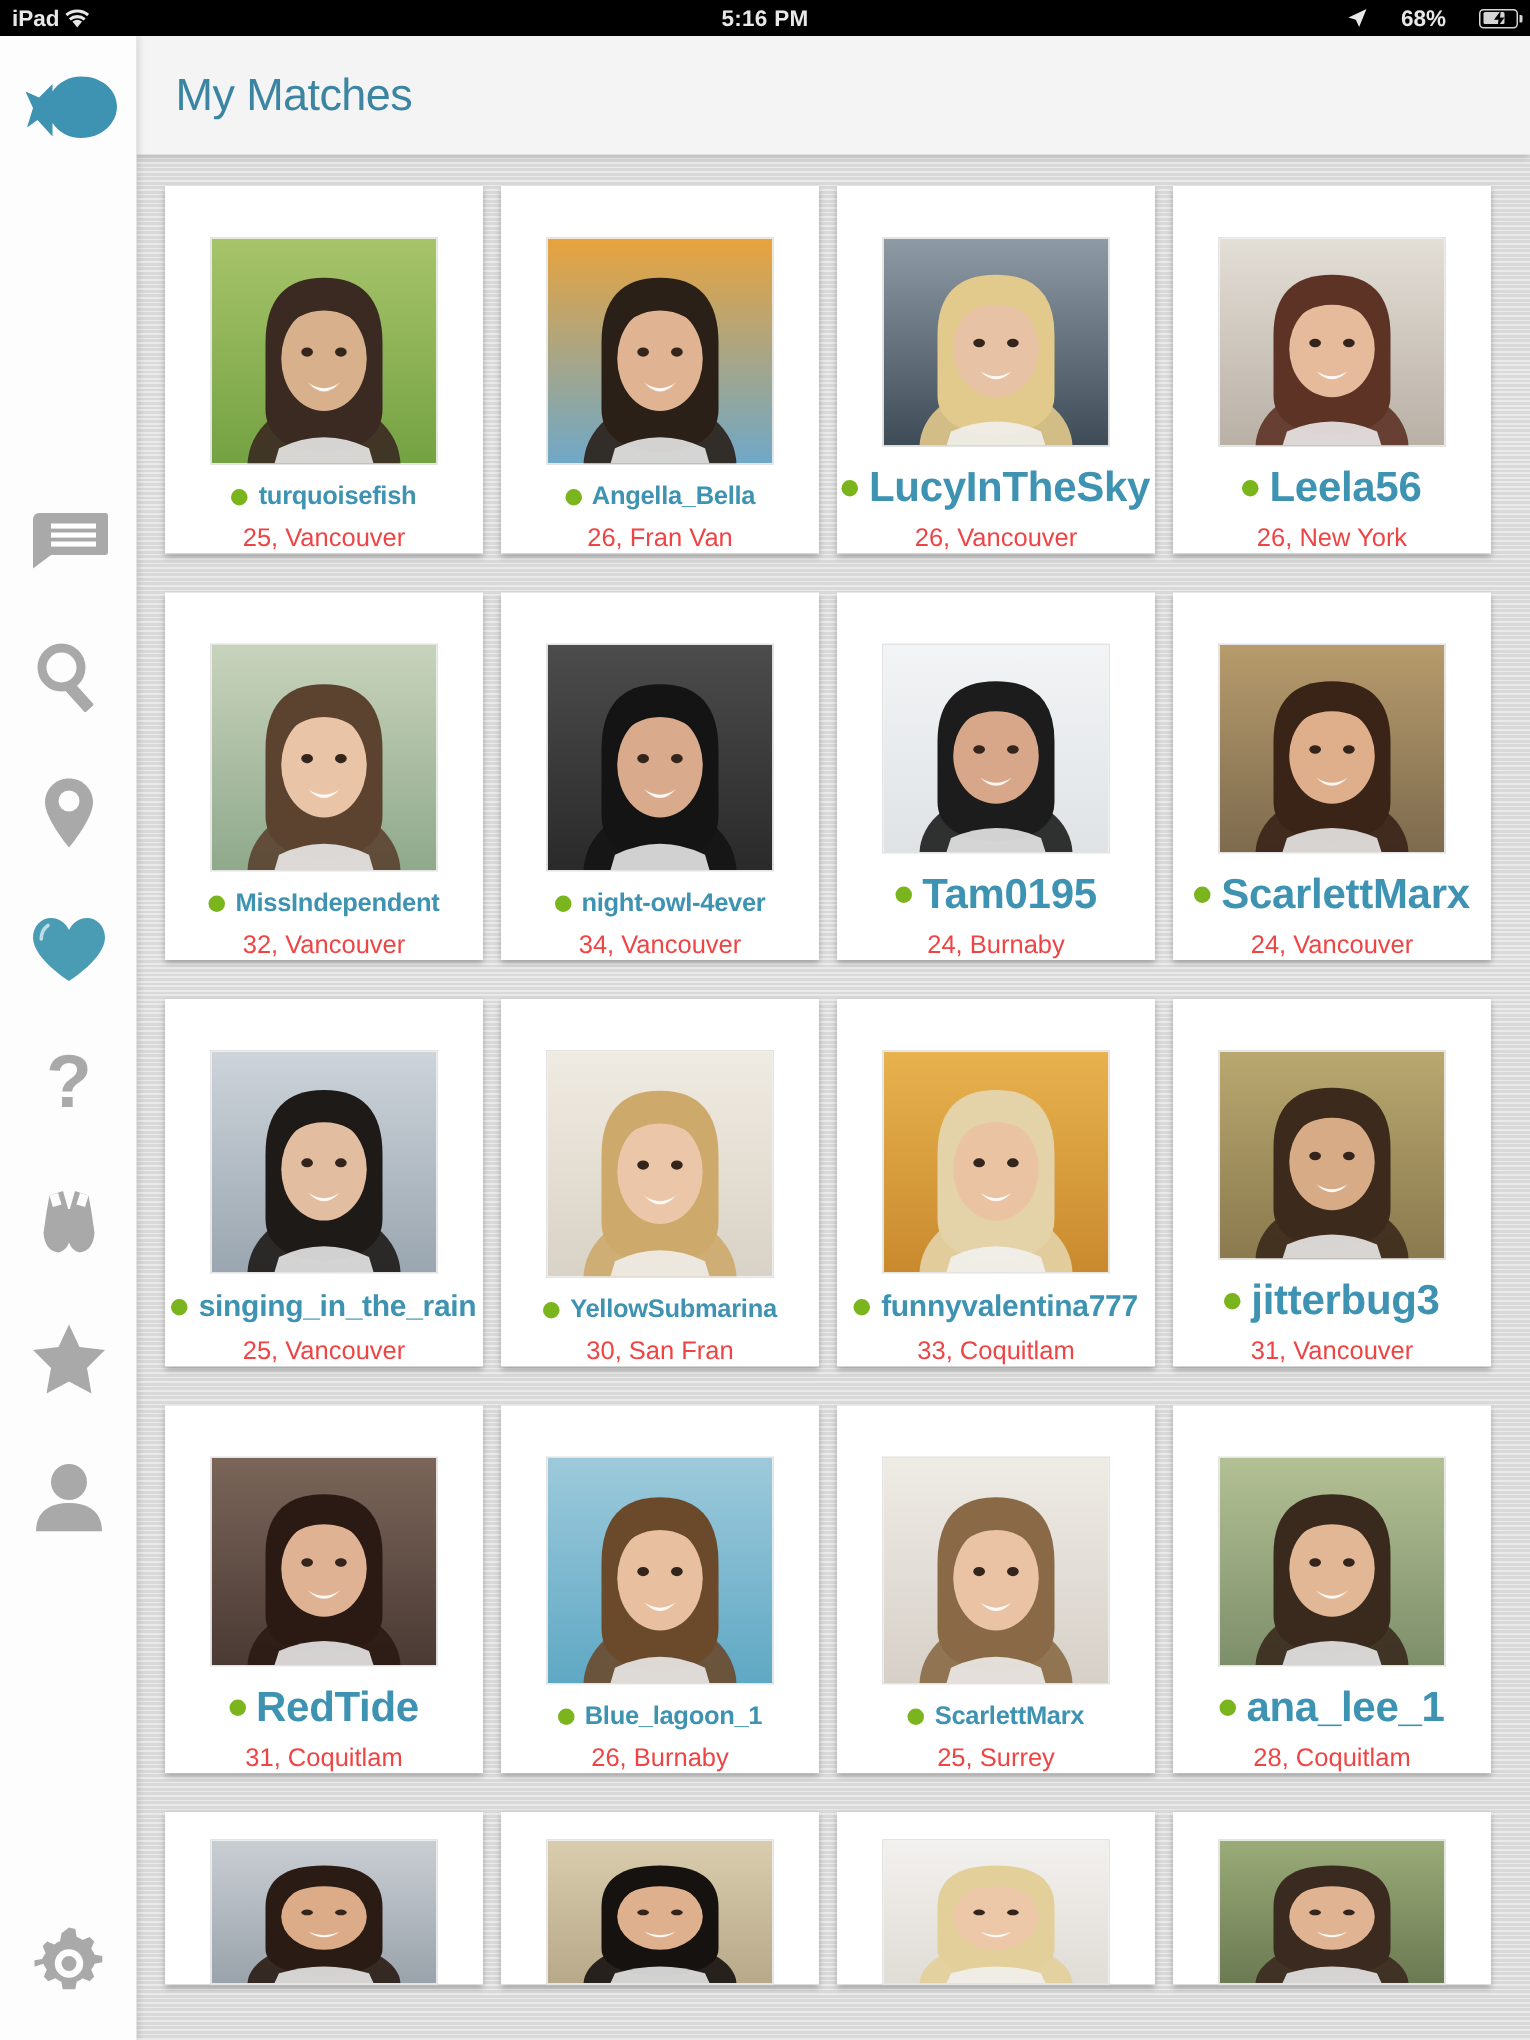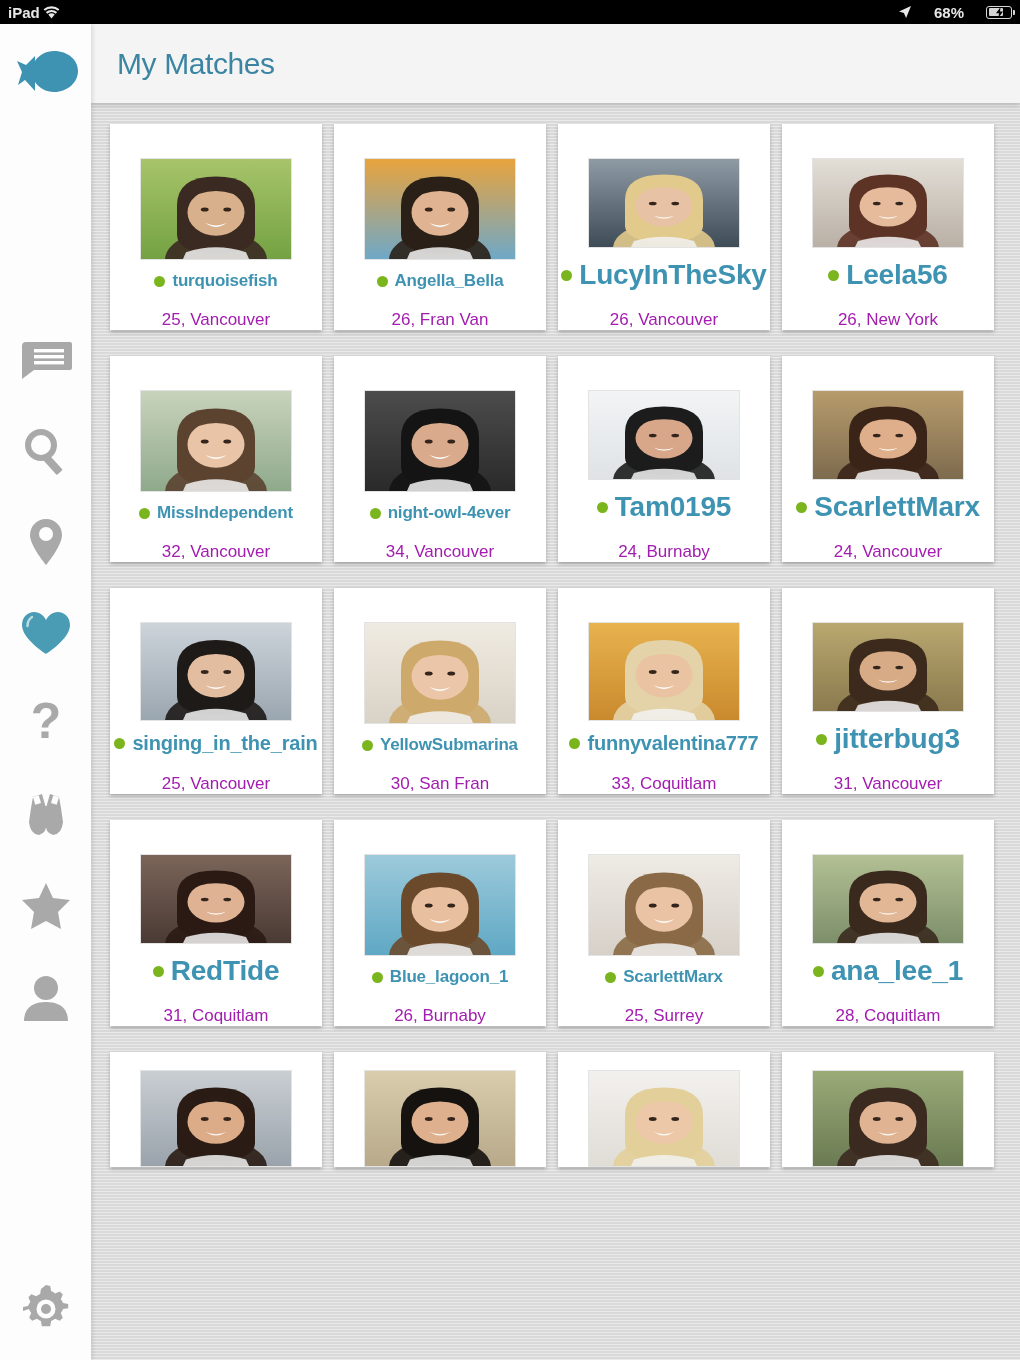--- a/index.html
+++ b/index.html
@@ -73,21 +73,21 @@
     overflow:hidden;
     padding:21px 0 0 0;
   }
   .grid{
     display:grid;
     grid-template-columns:repeat(4,212px);
     gap:26px 12px;
     padding-left:19px;
   }
   .card{
-    width:212px; height:206px;
+    width:212px; height:245px;
     background:#fff;
     box-shadow:0 2px 4px rgba(0,0,0,.26);
     display:flex; flex-direction:column; align-items:center;
     padding-top:34px;
   }
   .photo-wrap{
     width:152px; height:156px;
     background:#fff;
     border:1px solid #e3e3e3;
     overflow:hidden;
@@ -98,38 +98,39 @@
     margin-top:11px; display:flex; align-items:center; justify-content:center;
     gap:7px; width:100%; padding:0 6px;
   }
   .dot{ width:11px; height:11px; border-radius:50%; background:#7ab51d; flex:none; }
   .uname{
     font-size:28px; font-weight:bold; color:#3e93b2; white-space:nowrap;
     letter-spacing:-.2px;
   }
   .uname.long{ font-size:17px; }
   .uname.xlong{ font-size:20px; font-weight:600; }
-  .meta{ margin-top:19px; font-size:17px; color:#a21caf; }
+  .meta{ margin-top:8px; font-size:17px; color:#ef4444; }
 
   
   .card.partial{ height:115px; overflow:hidden; padding-top:18px; }
   .card.partial .photo-wrap{ height:156px; }
 </style>
 </head>
 <body>
 
 <div class="statusbar">
   <div class="sb-left">
     <span>iPad</span>
     <svg class="wifi-ic" width="17" height="13" viewBox="0 0 17 13">
       <path d="M8.5 12.4 L5.3 8.4a5.2 5.2 0 0 1 6.4 0z" fill="#e8e8e8"></path>
       <path d="M2.9 6.1a8.7 8.7 0 0 1 11.2 0l-1.3 1.6a6.7 6.7 0 0 0-8.6 0z" fill="#e8e8e8"></path>
       <path d="M.6 3.2a12.2 12.2 0 0 1 15.8 0l-1.3 1.6a10.2 10.2 0 0 0-13.2 0z" fill="#e8e8e8"></path>
     </svg>
   </div>
+  <div class="sb-center">5:16 PM</div>
   <div class="sb-right">
     <svg class="loc-ic" width="14" height="14" viewBox="0 0 14 14">
       <path d="M13 1 L1 6.6 L5.9 8.1 L8.1 13 Z" fill="#e8e8e8"></path>
     </svg>
     <span>68%</span>
     <span class="batt">
       <span class="fill"></span>
       <svg class="bolt" width="9" height="11" viewBox="0 0 9 11">
           <path d="M5.6 0 L1 6.2 H4 L3.4 11 L8 4.6 H5 Z" fill="#000"></path>
         </svg>

